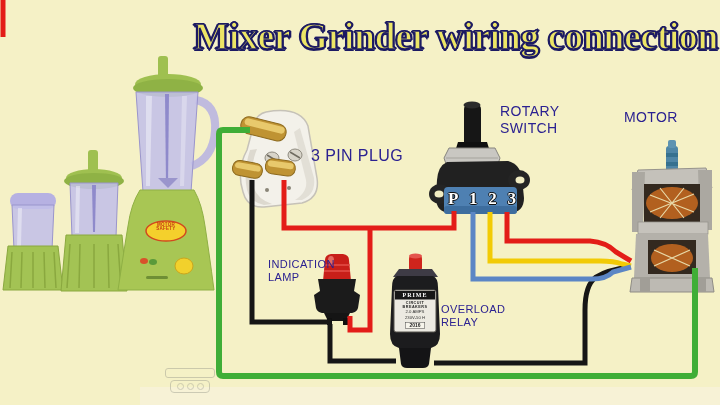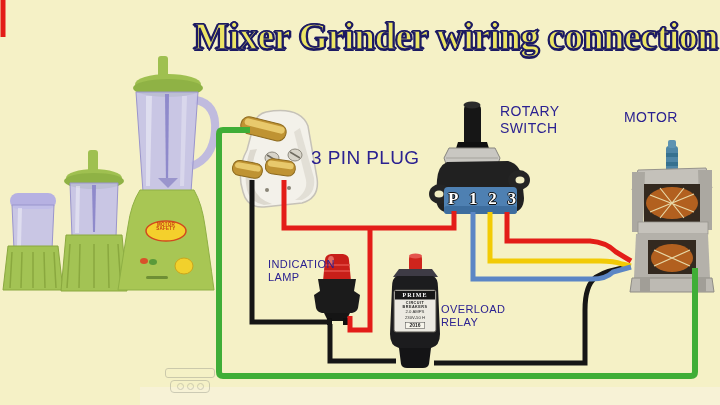--- a/index.html
+++ b/index.html
@@ -179,21 +179,21 @@
     <div class="wm-box1"></div>
     <div class="wm-box2">
         <span class="wm-dot"></span>
         <span class="wm-dot"></span>
         <span class="wm-dot"></span>
       </div>
   </div>
 
   <div class="title">Mixer Grinder wiring connection</div>
 
-  <div class="label" style="left:311px;top:147px;font-size:19px">3 PIN PLUG</div>
+  <div class="label" style="left:311px;top:147px;font-size:16px">3 PIN PLUG</div>
 
   <div class="label" style="left:500px;top:103px;font-size:14px">
     <div>ROTARY</div>
     <div>SWITCH</div>
   </div>
 
   <div class="label" style="left:624px;top:109px;font-size:14px">
     <div>MOTOR</div>
   </div>
 

